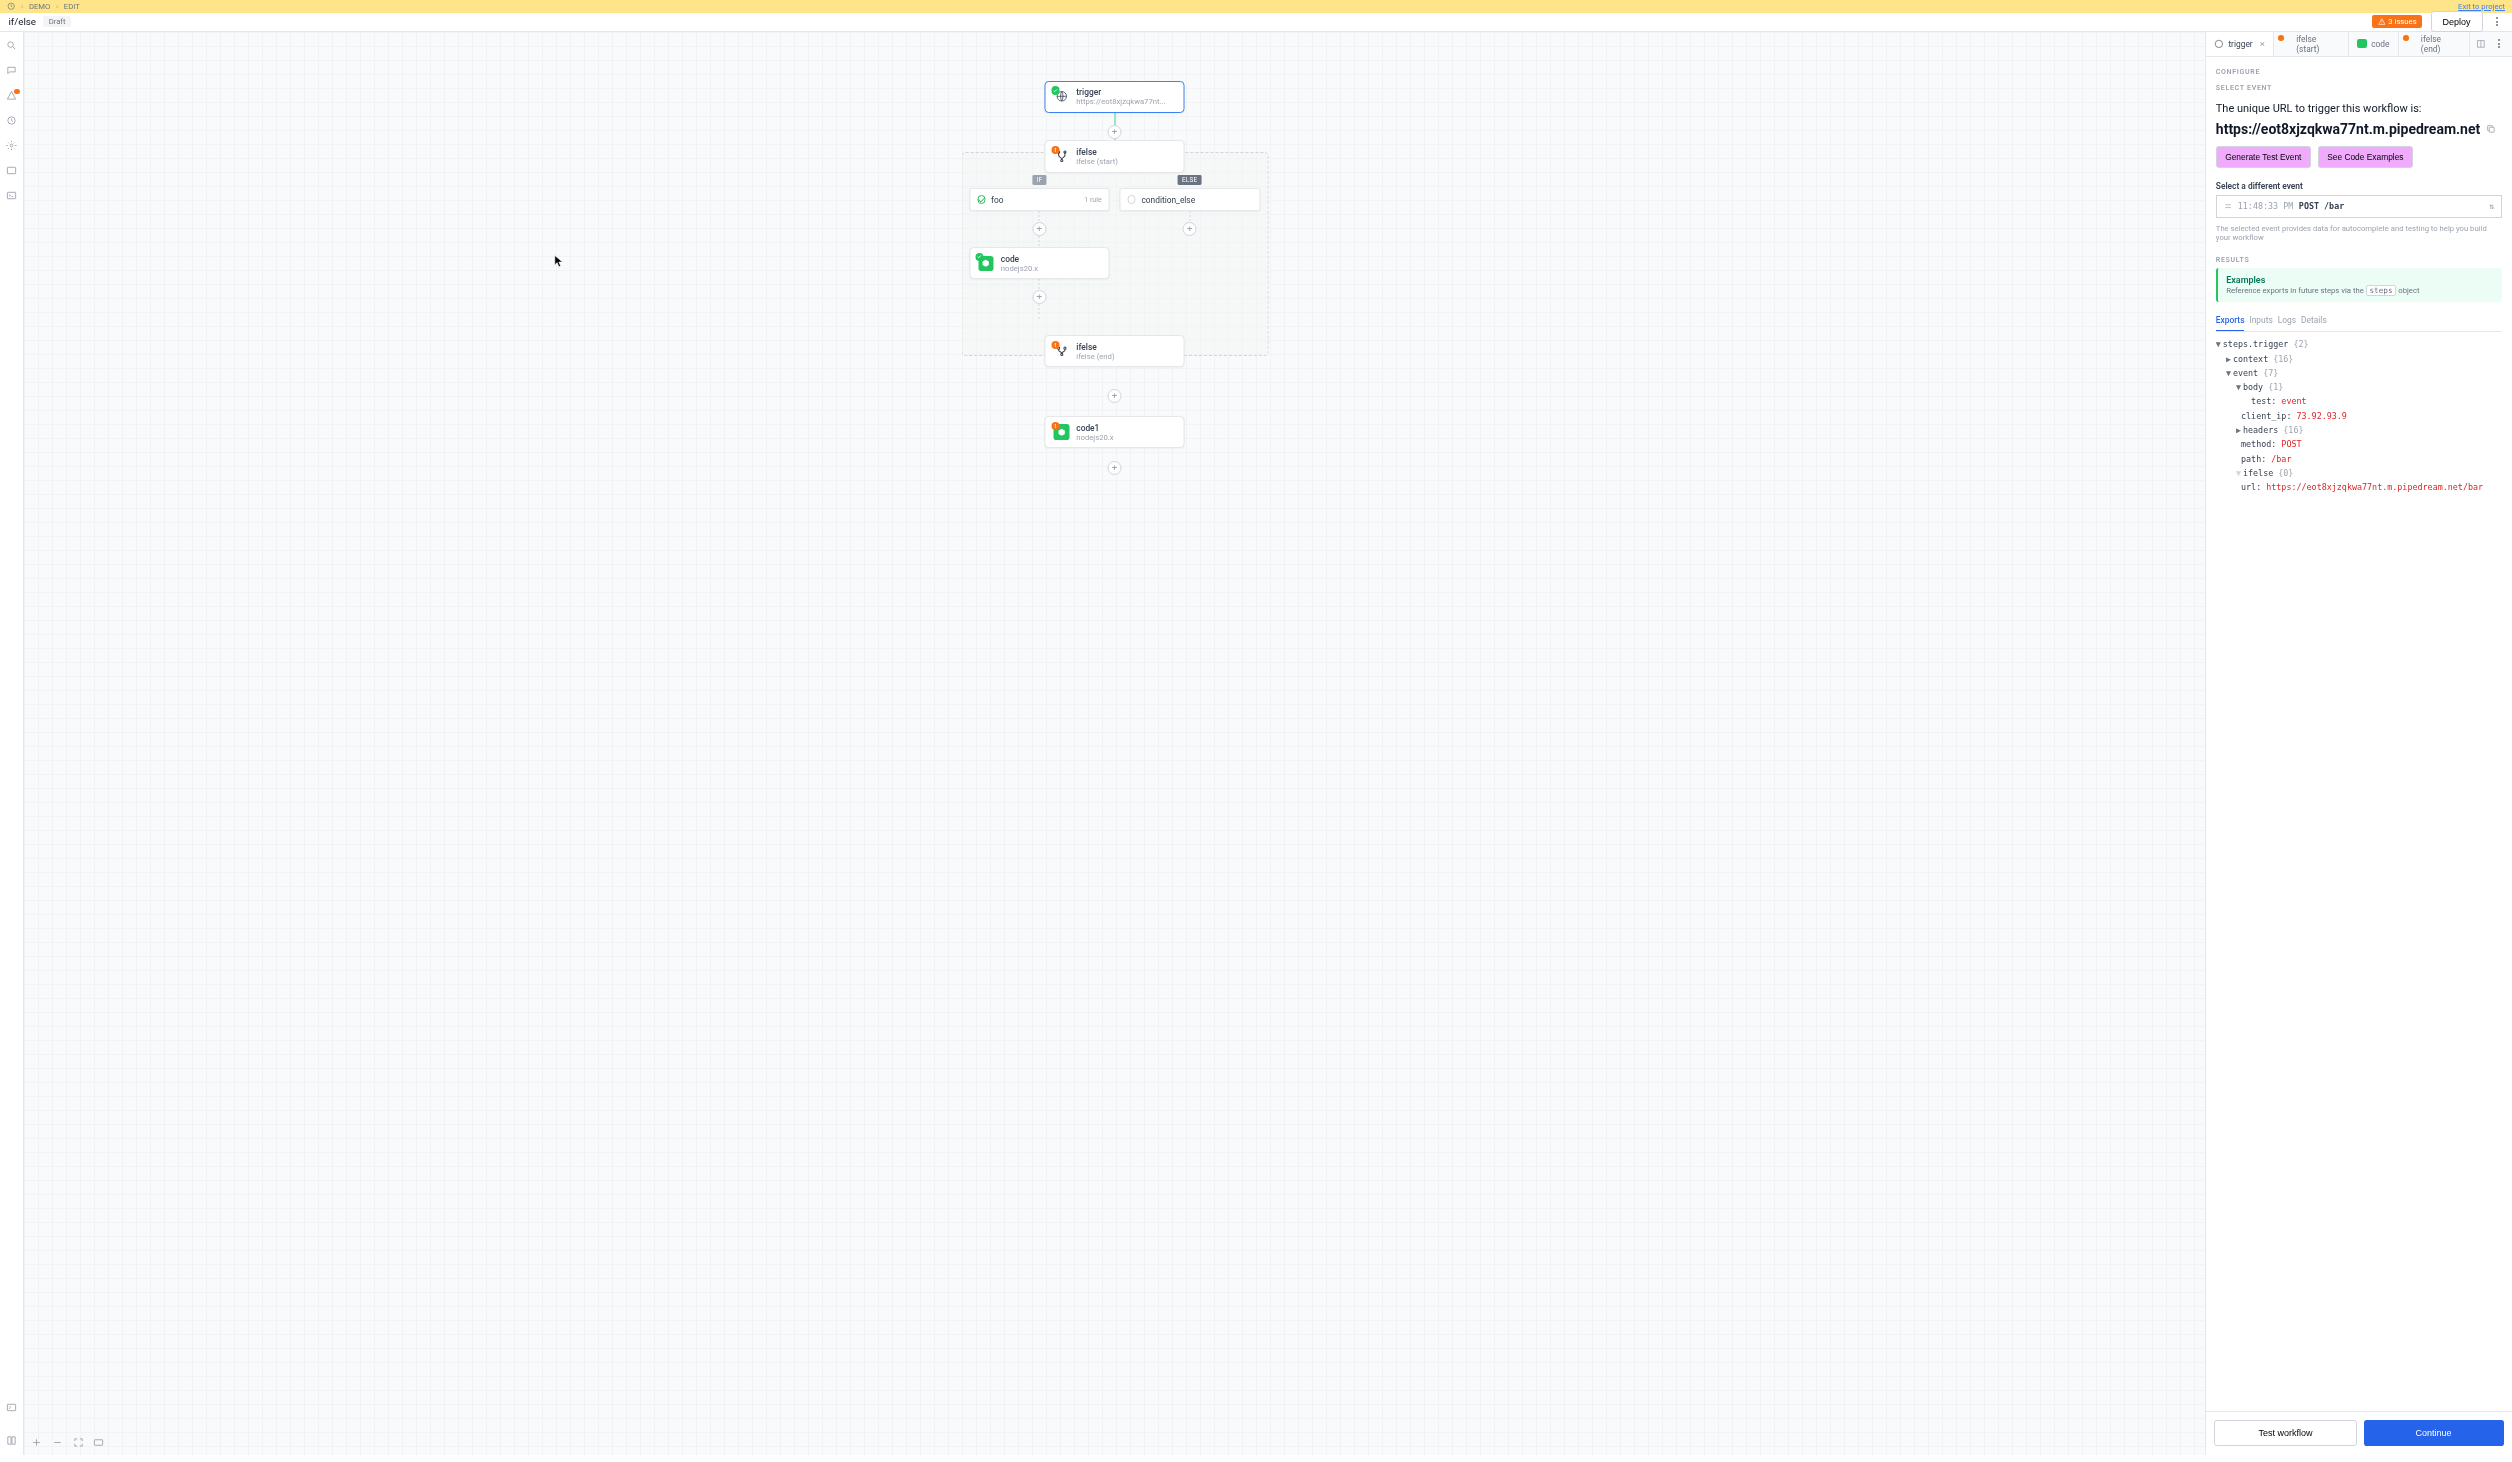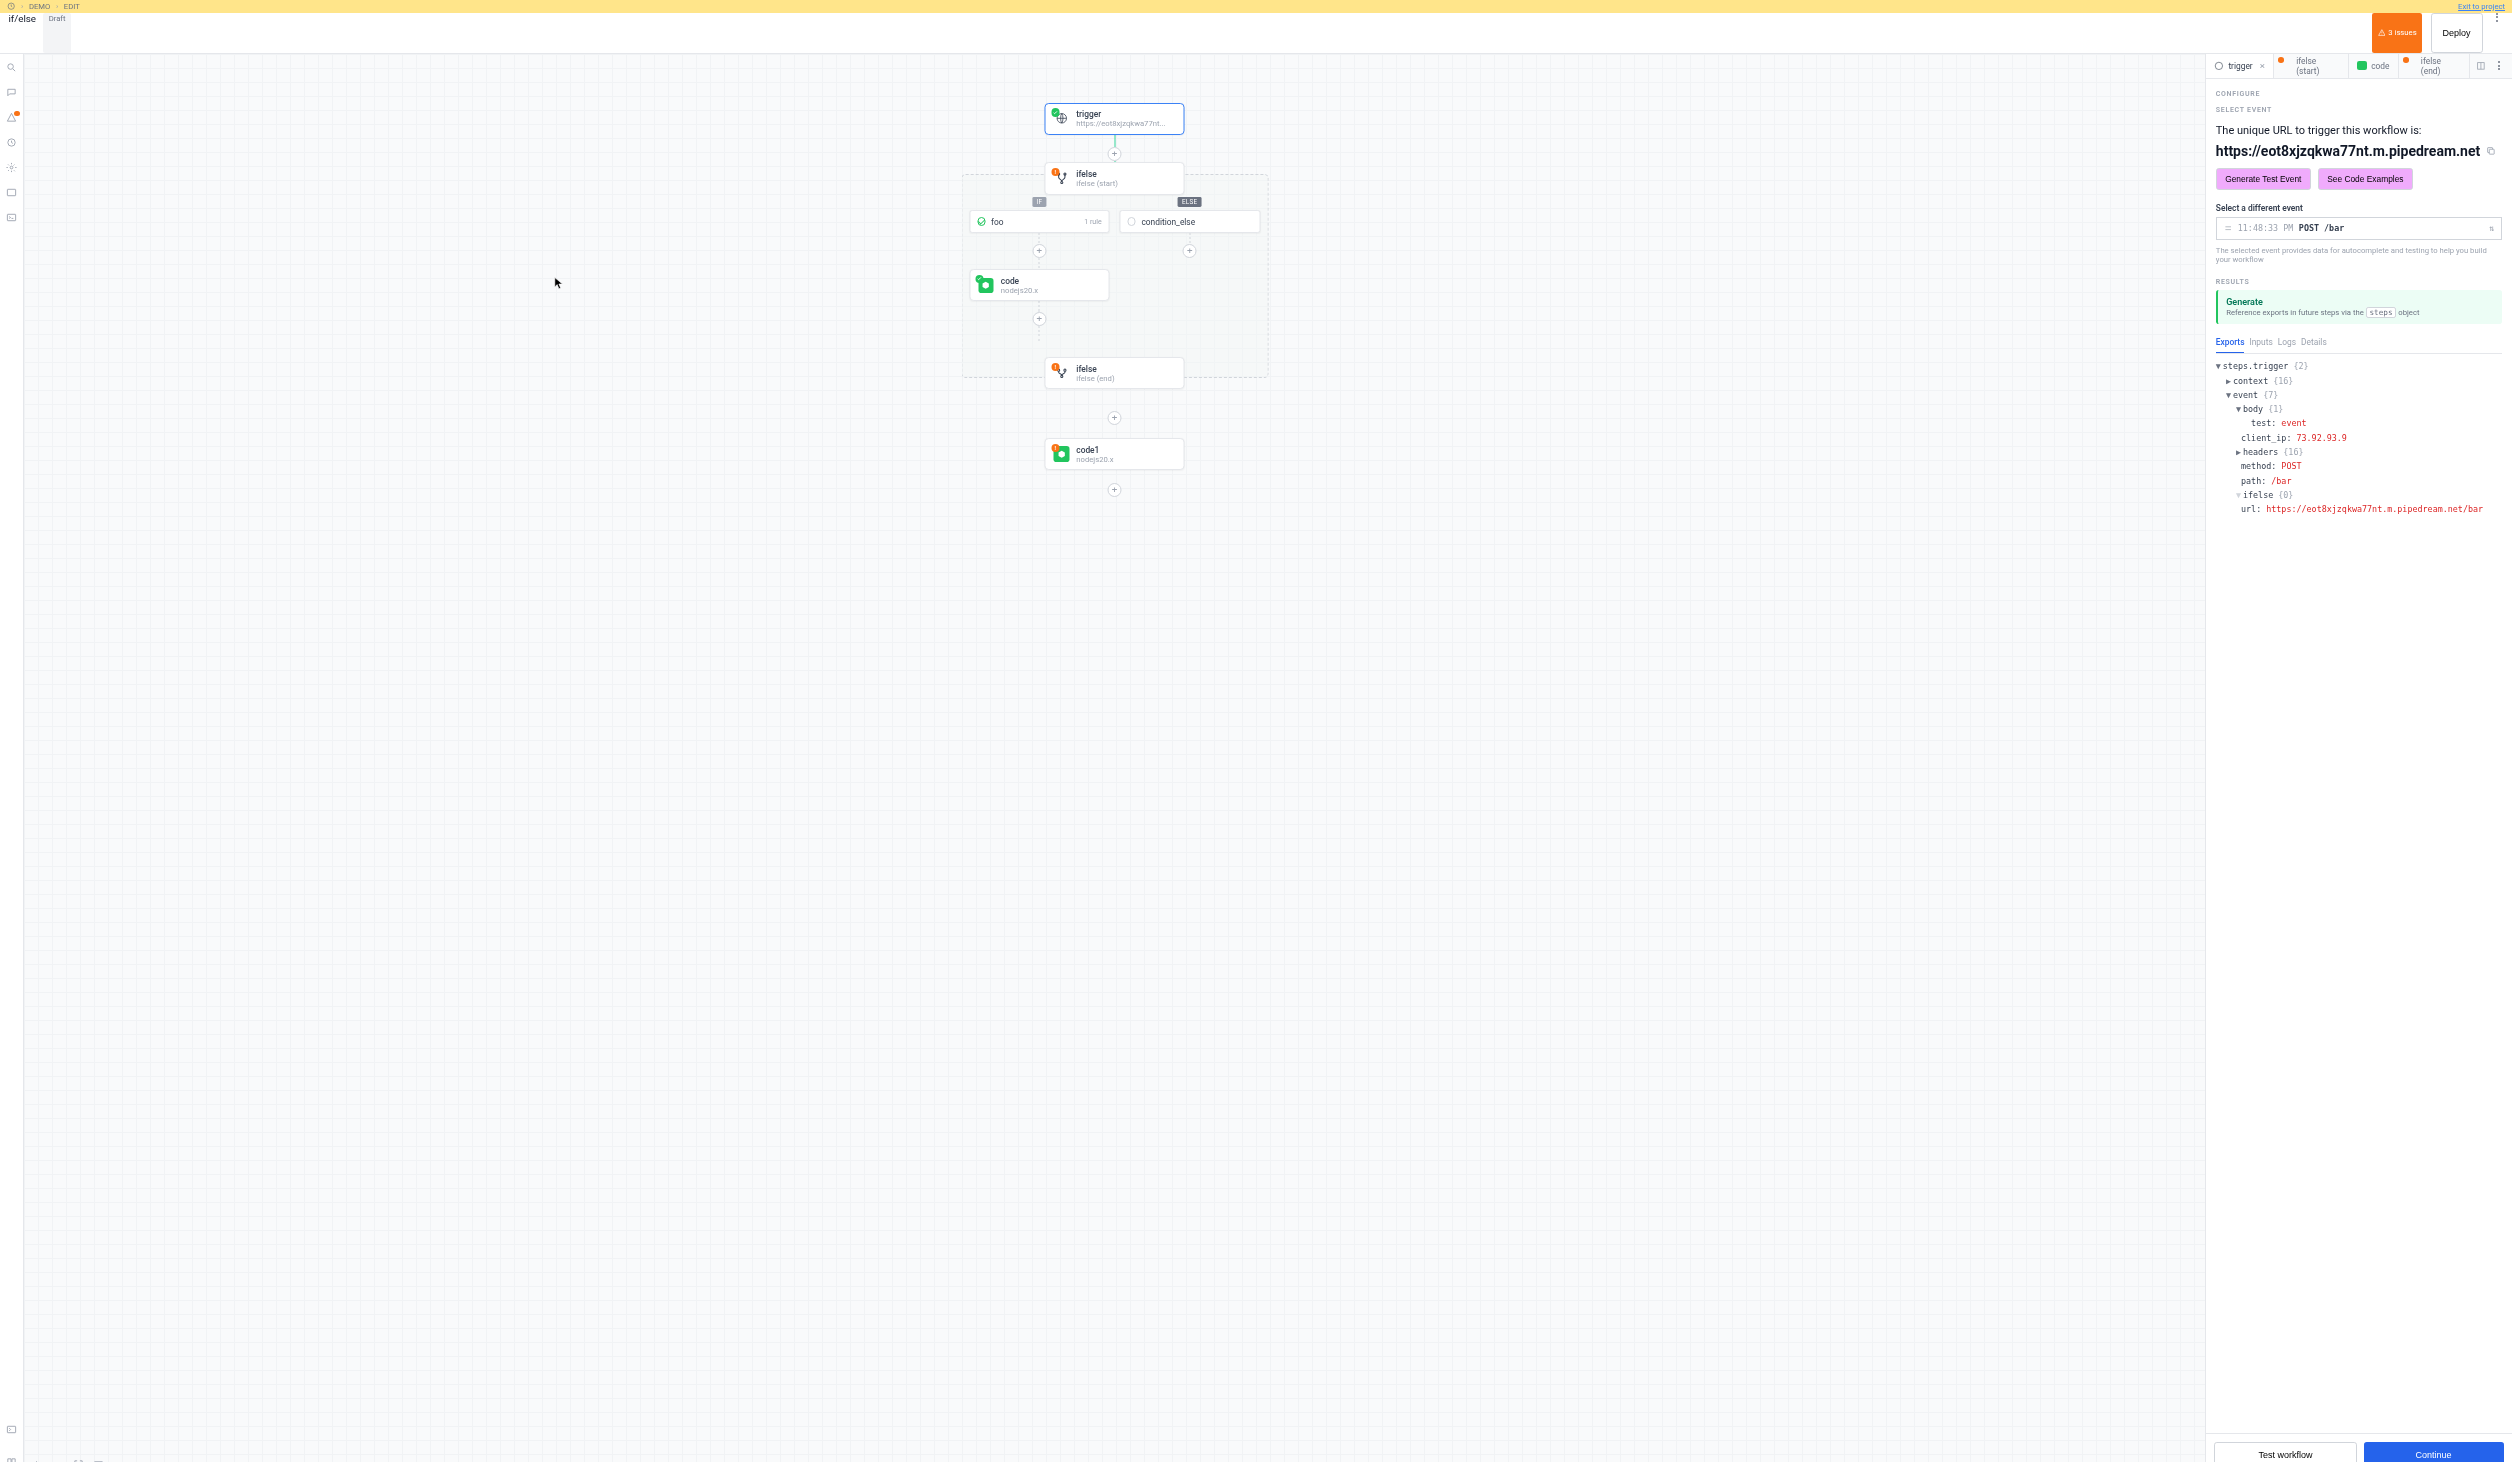--- a/index.html
+++ b/index.html
@@ -6,21 +6,21 @@
 body { font-family: -apple-system, BlinkMacSystemFont, "Segoe UI", Roboto, sans-serif; font-size: 9px; color: #374151; background: #fff; overflow: hidden; }
 
 
 .topbar { height: 12.6px; background: #ffe58a; display: flex; align-items: center; padding: 0 7px; font-size: 7.7px; color: #6b7280; }
 .topbar .crumb { display: flex; align-items: center; gap: 5.6px; }
 .topbar .crumb svg { width: 8.4px; height: 8.4px; }
 .topbar .sep { color: #9ca3af; }
 .topbar .exit { margin-left: auto; color: #3b82f6; text-decoration: underline; font-size: 7.7px; }
 
 
-.header { height: 41px; border-bottom: 0.7px solid #e5e7eb; display: flex; padding: 0 8.4px; }
+.header { height: 19px; border-bottom: 0.7px solid #e5e7eb; display: flex; align-items: center; padding: 0 8.4px; }
 .header .title { font-size: 9.8px; color: #111827; margin-right: 7px; }
 .header .draft { background: #f3f4f6; color: #6b7280; font-size: 7.7px; padding: 1.4px 5.6px; border-radius: 2.1px; }
 .header .spacer { flex: 1; }
 .issues { background: #f97316; color: #fff; font-size: 7.7px; padding: 2.1px 5.6px; border-radius: 2.1px; display: flex; align-items: center; gap: 2.8px; margin-right: 8.4px; }
 .deploy { border: 0.7px solid #d1d5db; background: #fff; padding: 4.2px 11px; border-radius: 2.8px; font-size: 9px; cursor: pointer; }
 .kebab { margin-left: 7px; width: 14px; display: flex; flex-direction: column; align-items: center; gap: 1.4px; cursor: pointer; }
 .kebab i { width: 2.1px; height: 2.1px; background: #6b7280; border-radius: 50%; }
 
 .main { display: flex; height: calc(100vh - 39px); }
 
@@ -402,21 +402,21 @@
             <path d="M4 8h16M4 16h16"></path>
           </svg>
         <span style="color:#9ca3af;">11:48:33 PM</span>
         <span style="font-weight:600;">POST /bar</span>
         <span class="caret">⇅</span>
       </div>
       <div class="help">The selected event provides data for autocomplete and testing to help you build your workflow</div>
 
       <div class="sec-label">RESULTS</div>
       <div class="success-box">
-        <div class="ttl">Generate</div>
+        <div class="ttl">Examples</div>
         <div class="sub">
           <span>Reference exports in future steps via the </span><code>steps</code><span> object</span>
         </div>
       </div>
 
       <div class="rtabs">
         <div class="rtab active">Exports</div>
         <div class="rtab">Inputs</div>
         <div class="rtab">Logs</div>
         <div class="rtab">Details</div>

